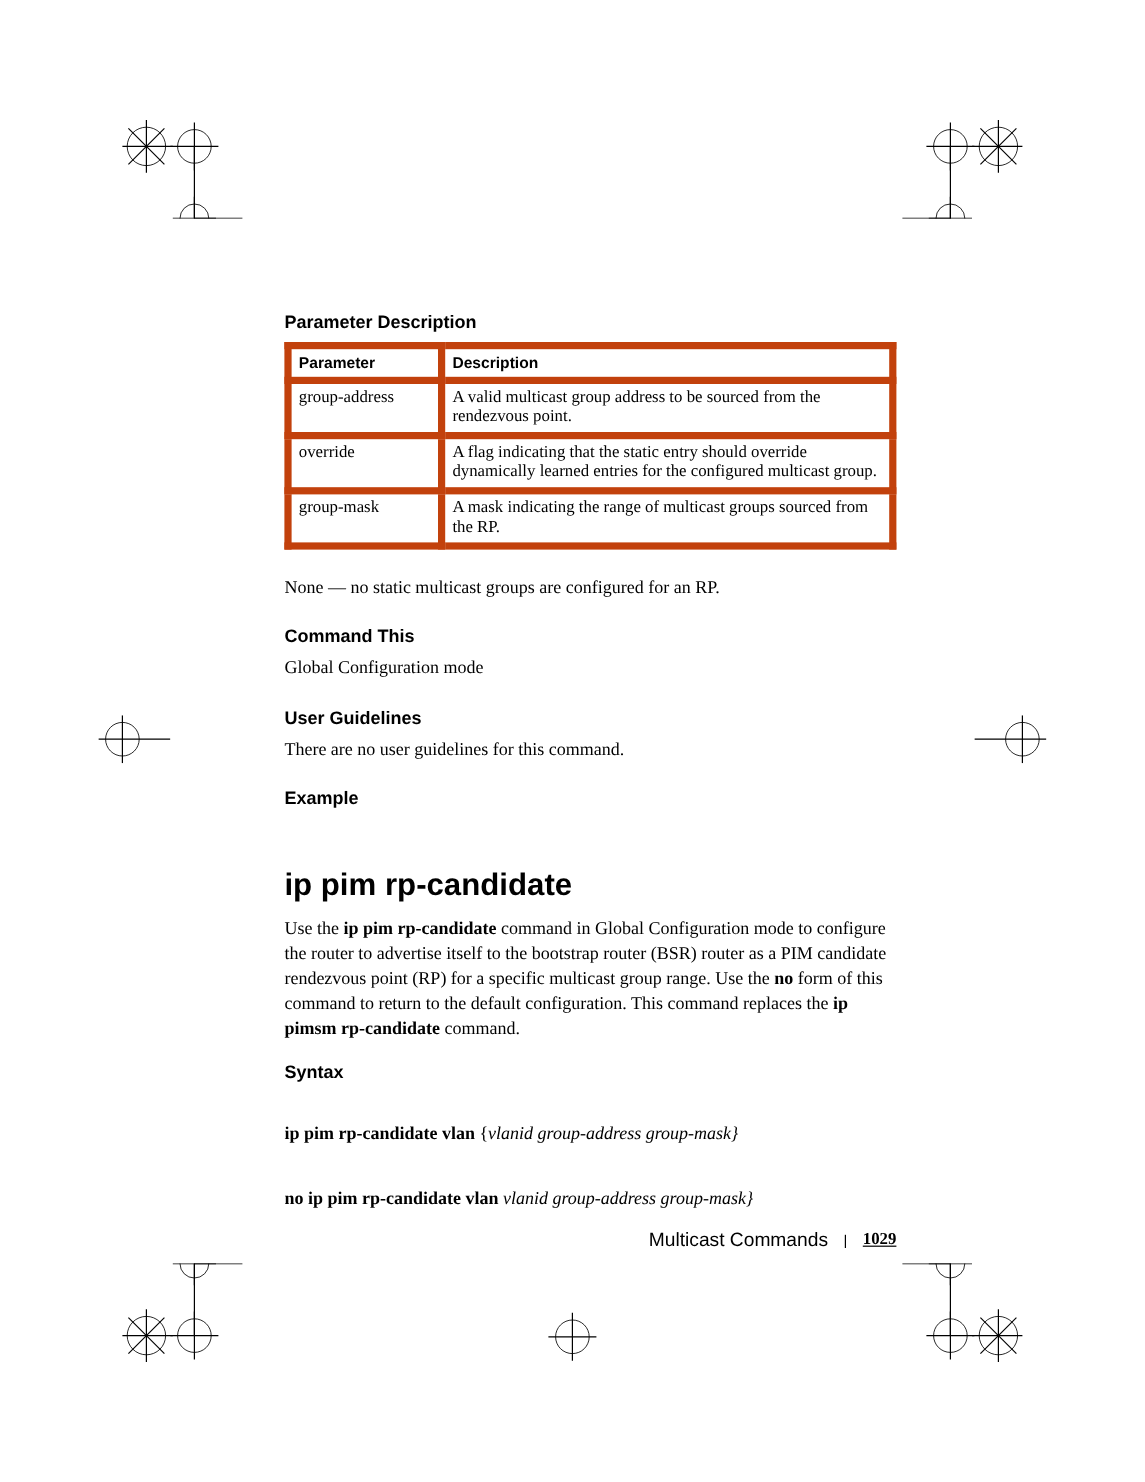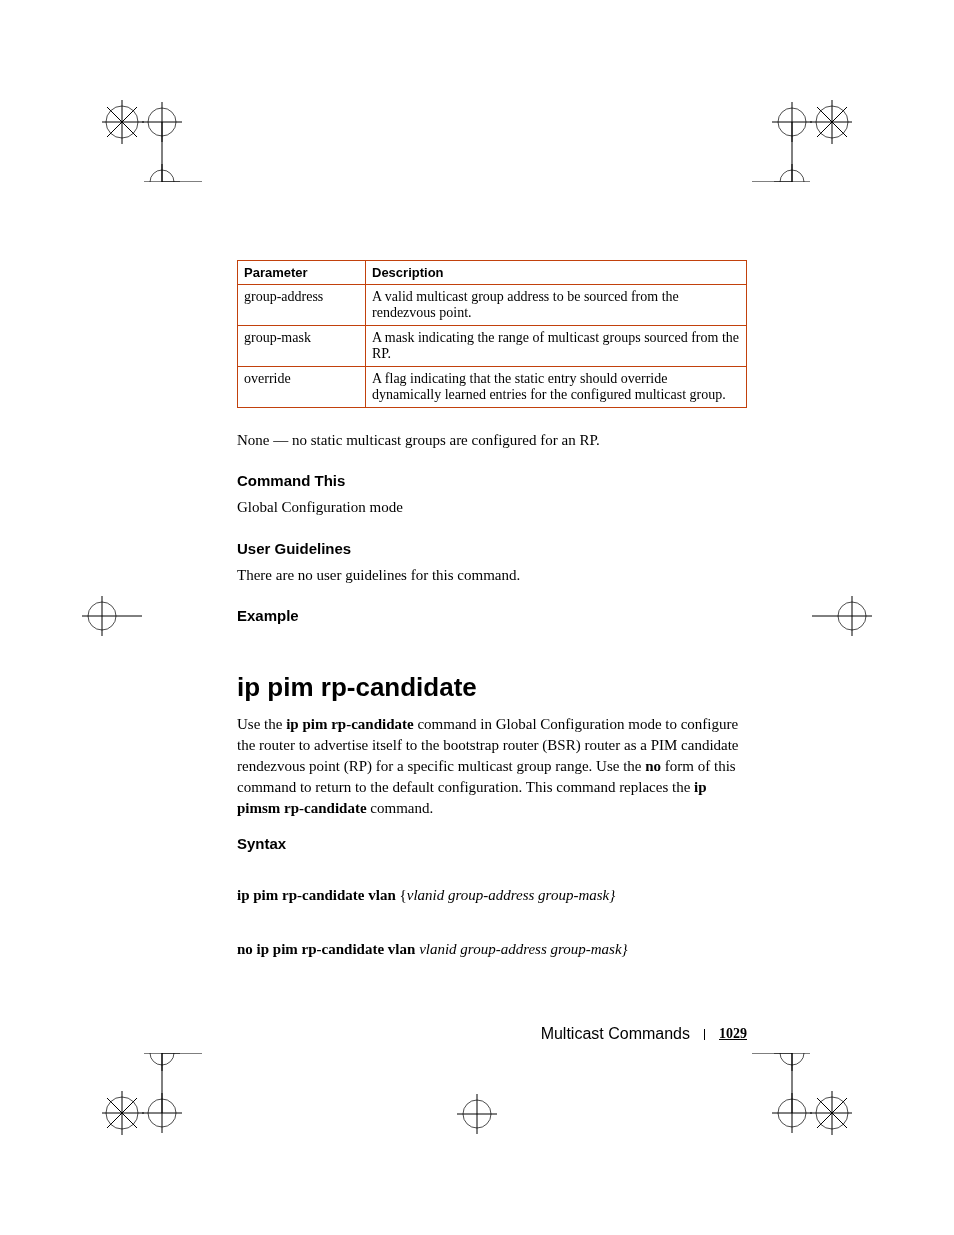--- a/index.html
+++ b/index.html
@@ -26,21 +26,21 @@
       font-weight: bold;
       font-size: 15px;
       margin-bottom: 8px;
     }
     .param-table {
       border-collapse: collapse;
       width: 100%;
       margin-bottom: 22px;
     }
     .param-table th, .param-table td {
-      border: 1px solid #c2410c;
+      border: 6px solid #c2410c;
       padding: 4px 6px;
       text-align: left;
       vertical-align: top;
       font-size: 14px;
     }
     .param-table th {
       font-family: Arial, Helvetica, sans-serif;
       font-weight: bold;
       font-size: 13px;
     }
@@ -112,39 +112,40 @@
     .crop-bl { bottom: 82px; left: 102px; }
     .crop-br { bottom: 82px; right: 102px; }
     .crop-ml { top: 596px; left: 82px; }
     .crop-mr { top: 596px; right: 82px; }
     .crop-mb { bottom: 96px; left: 452px; }
   </style>
 </head>
 <body>
 
 <div class="content">
+  <h3 class="section-heading">Parameter Description</h3>
   <table class="param-table">
     <thead>
       <tr>
         <th>Parameter</th>
         <th>Description</th>
       </tr>
     </thead>
     <tbody>
       <tr>
         <td>group-address</td>
         <td>A valid multicast group address to be sourced from the rendezvous point.</td>
       </tr>
       <tr>
+        <td>override</td>
+        <td>A flag indicating that the static entry should override dynamically learned entries for the configured multicast group.</td>
+      </tr>
+      <tr>
         <td>group-mask</td>
         <td>A mask indicating the range of multicast groups sourced from the RP.</td>
-      </tr>
-      <tr>
-        <td>override</td>
-        <td>A flag indicating that the static entry should override dynamically learned entries for the configured multicast group.</td>
       </tr>
     </tbody>
   </table>
 
   <p class="body-text">None — no static multicast groups are configured for an RP.</p>
 
   <h3 class="section-heading">Command This</h3>
   <p class="body-text">Global Configuration mode</p>
 
   <h3 class="section-heading">User Guidelines</h3>

